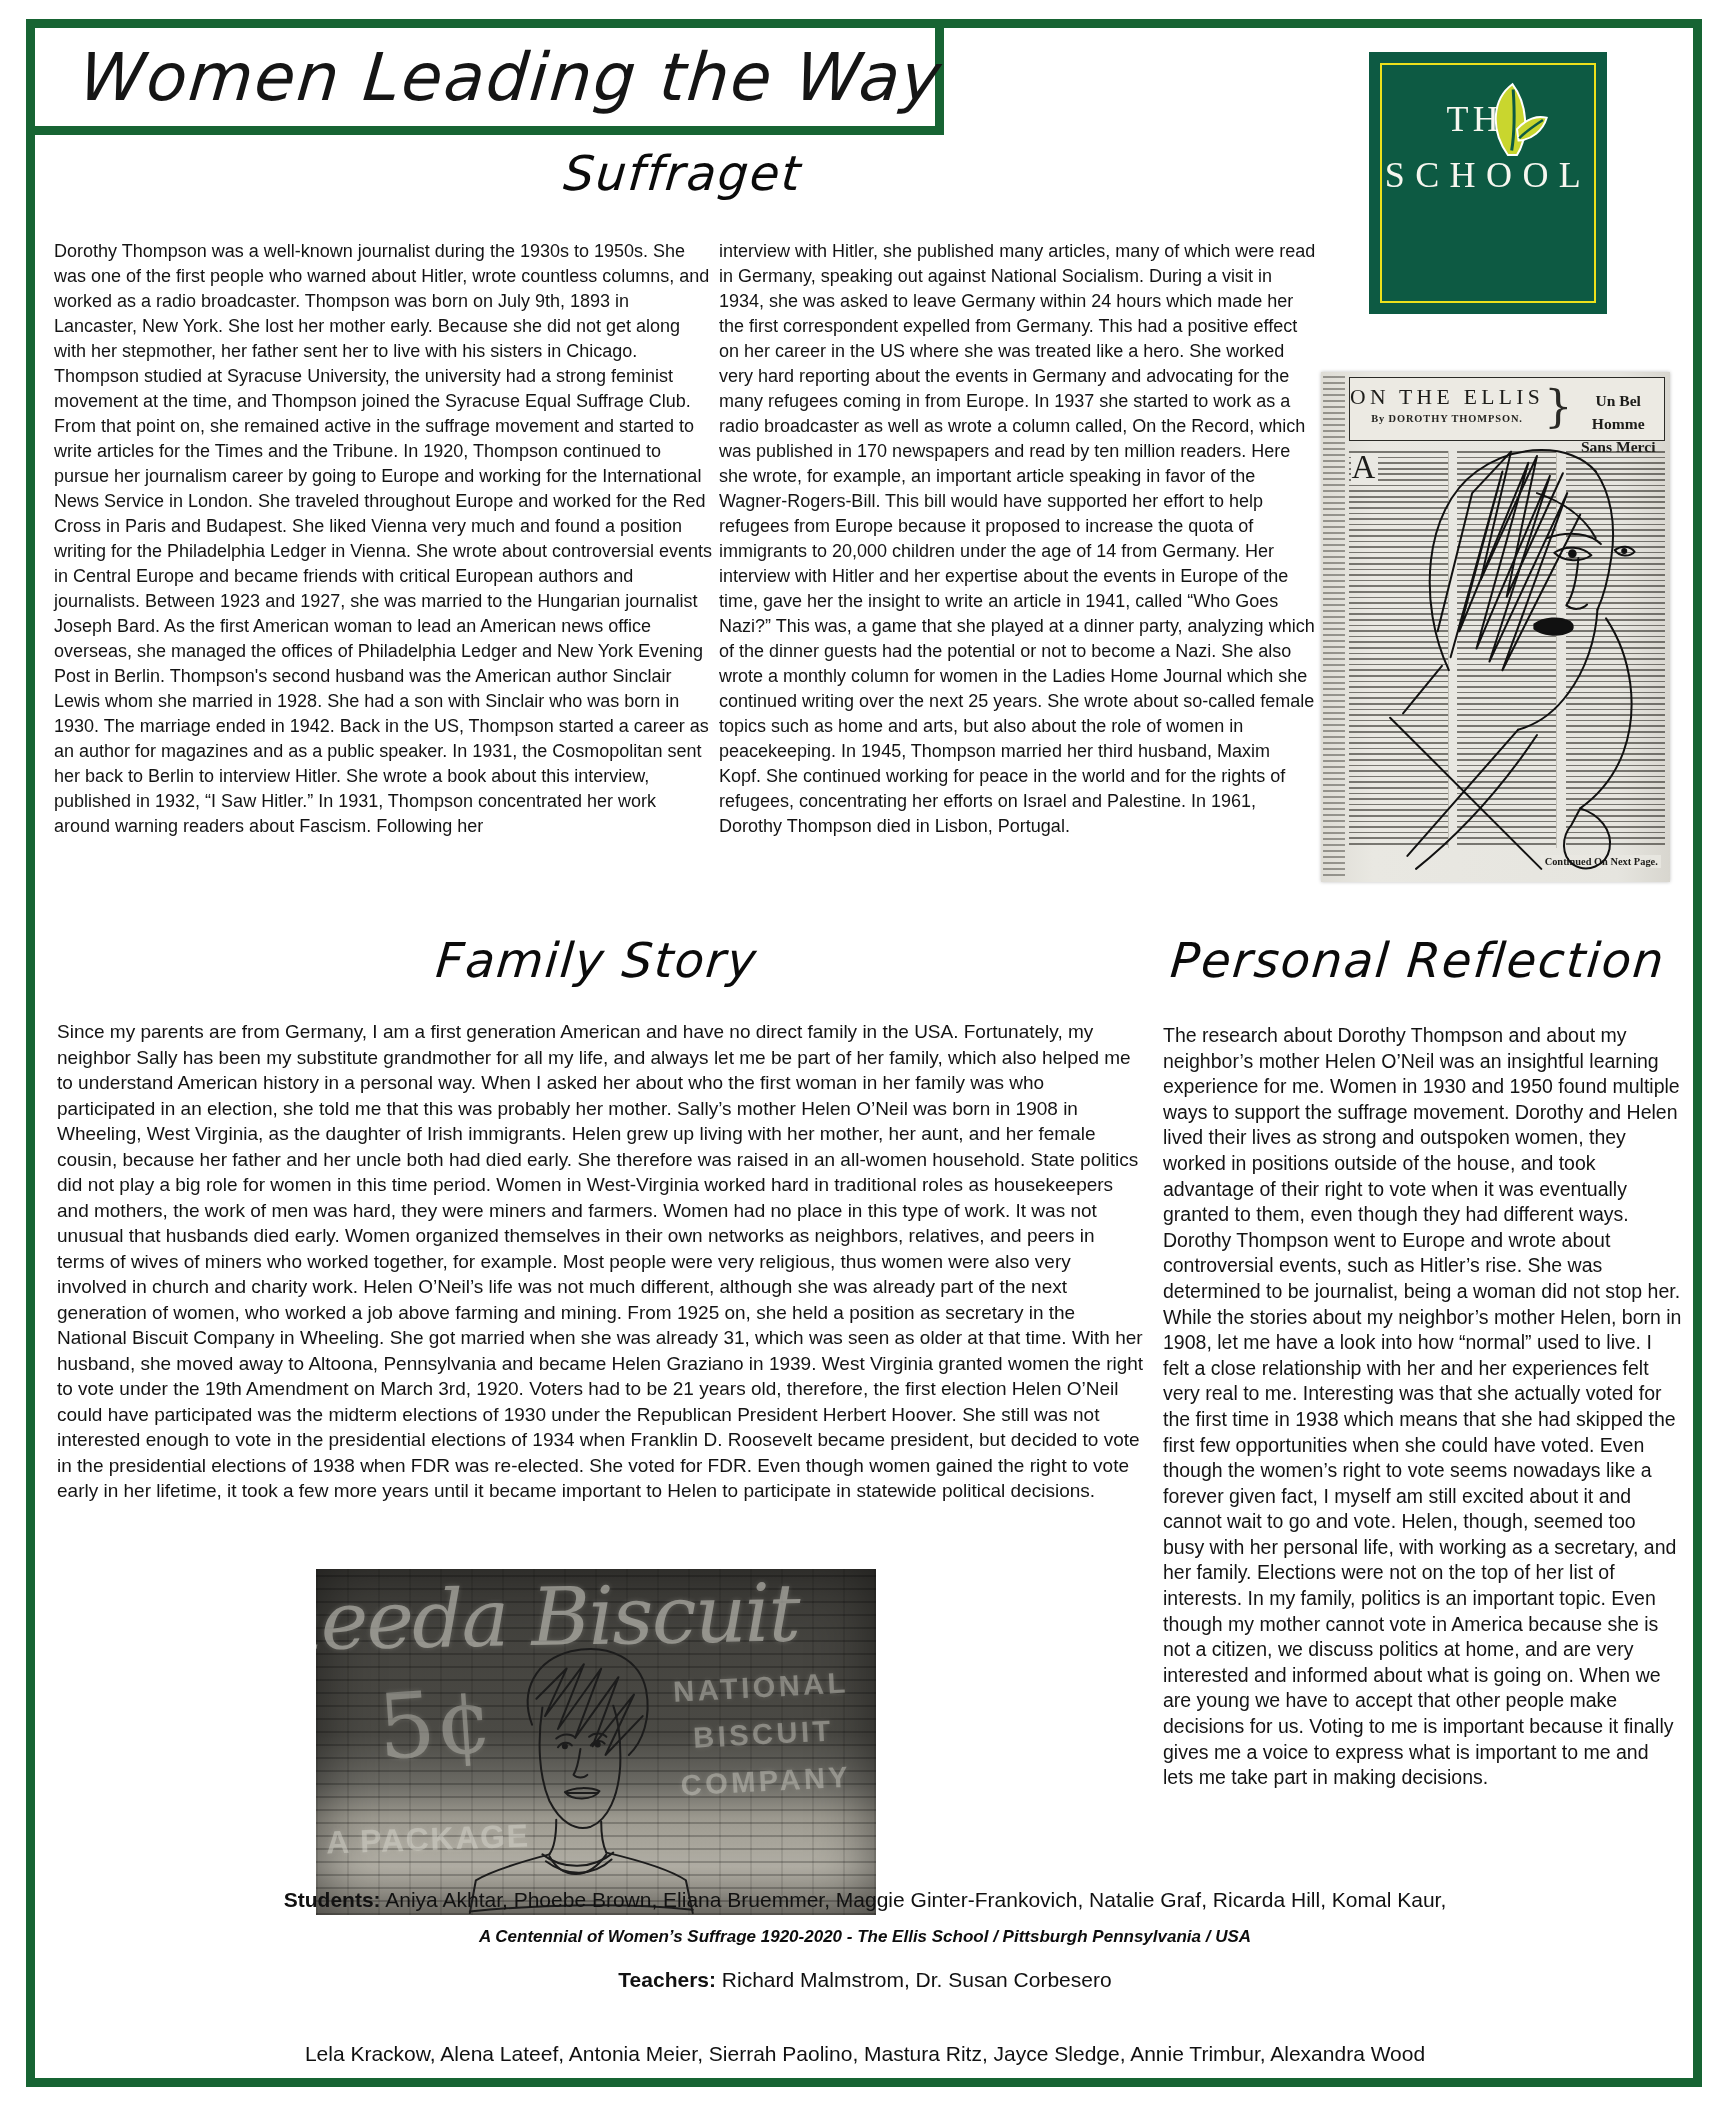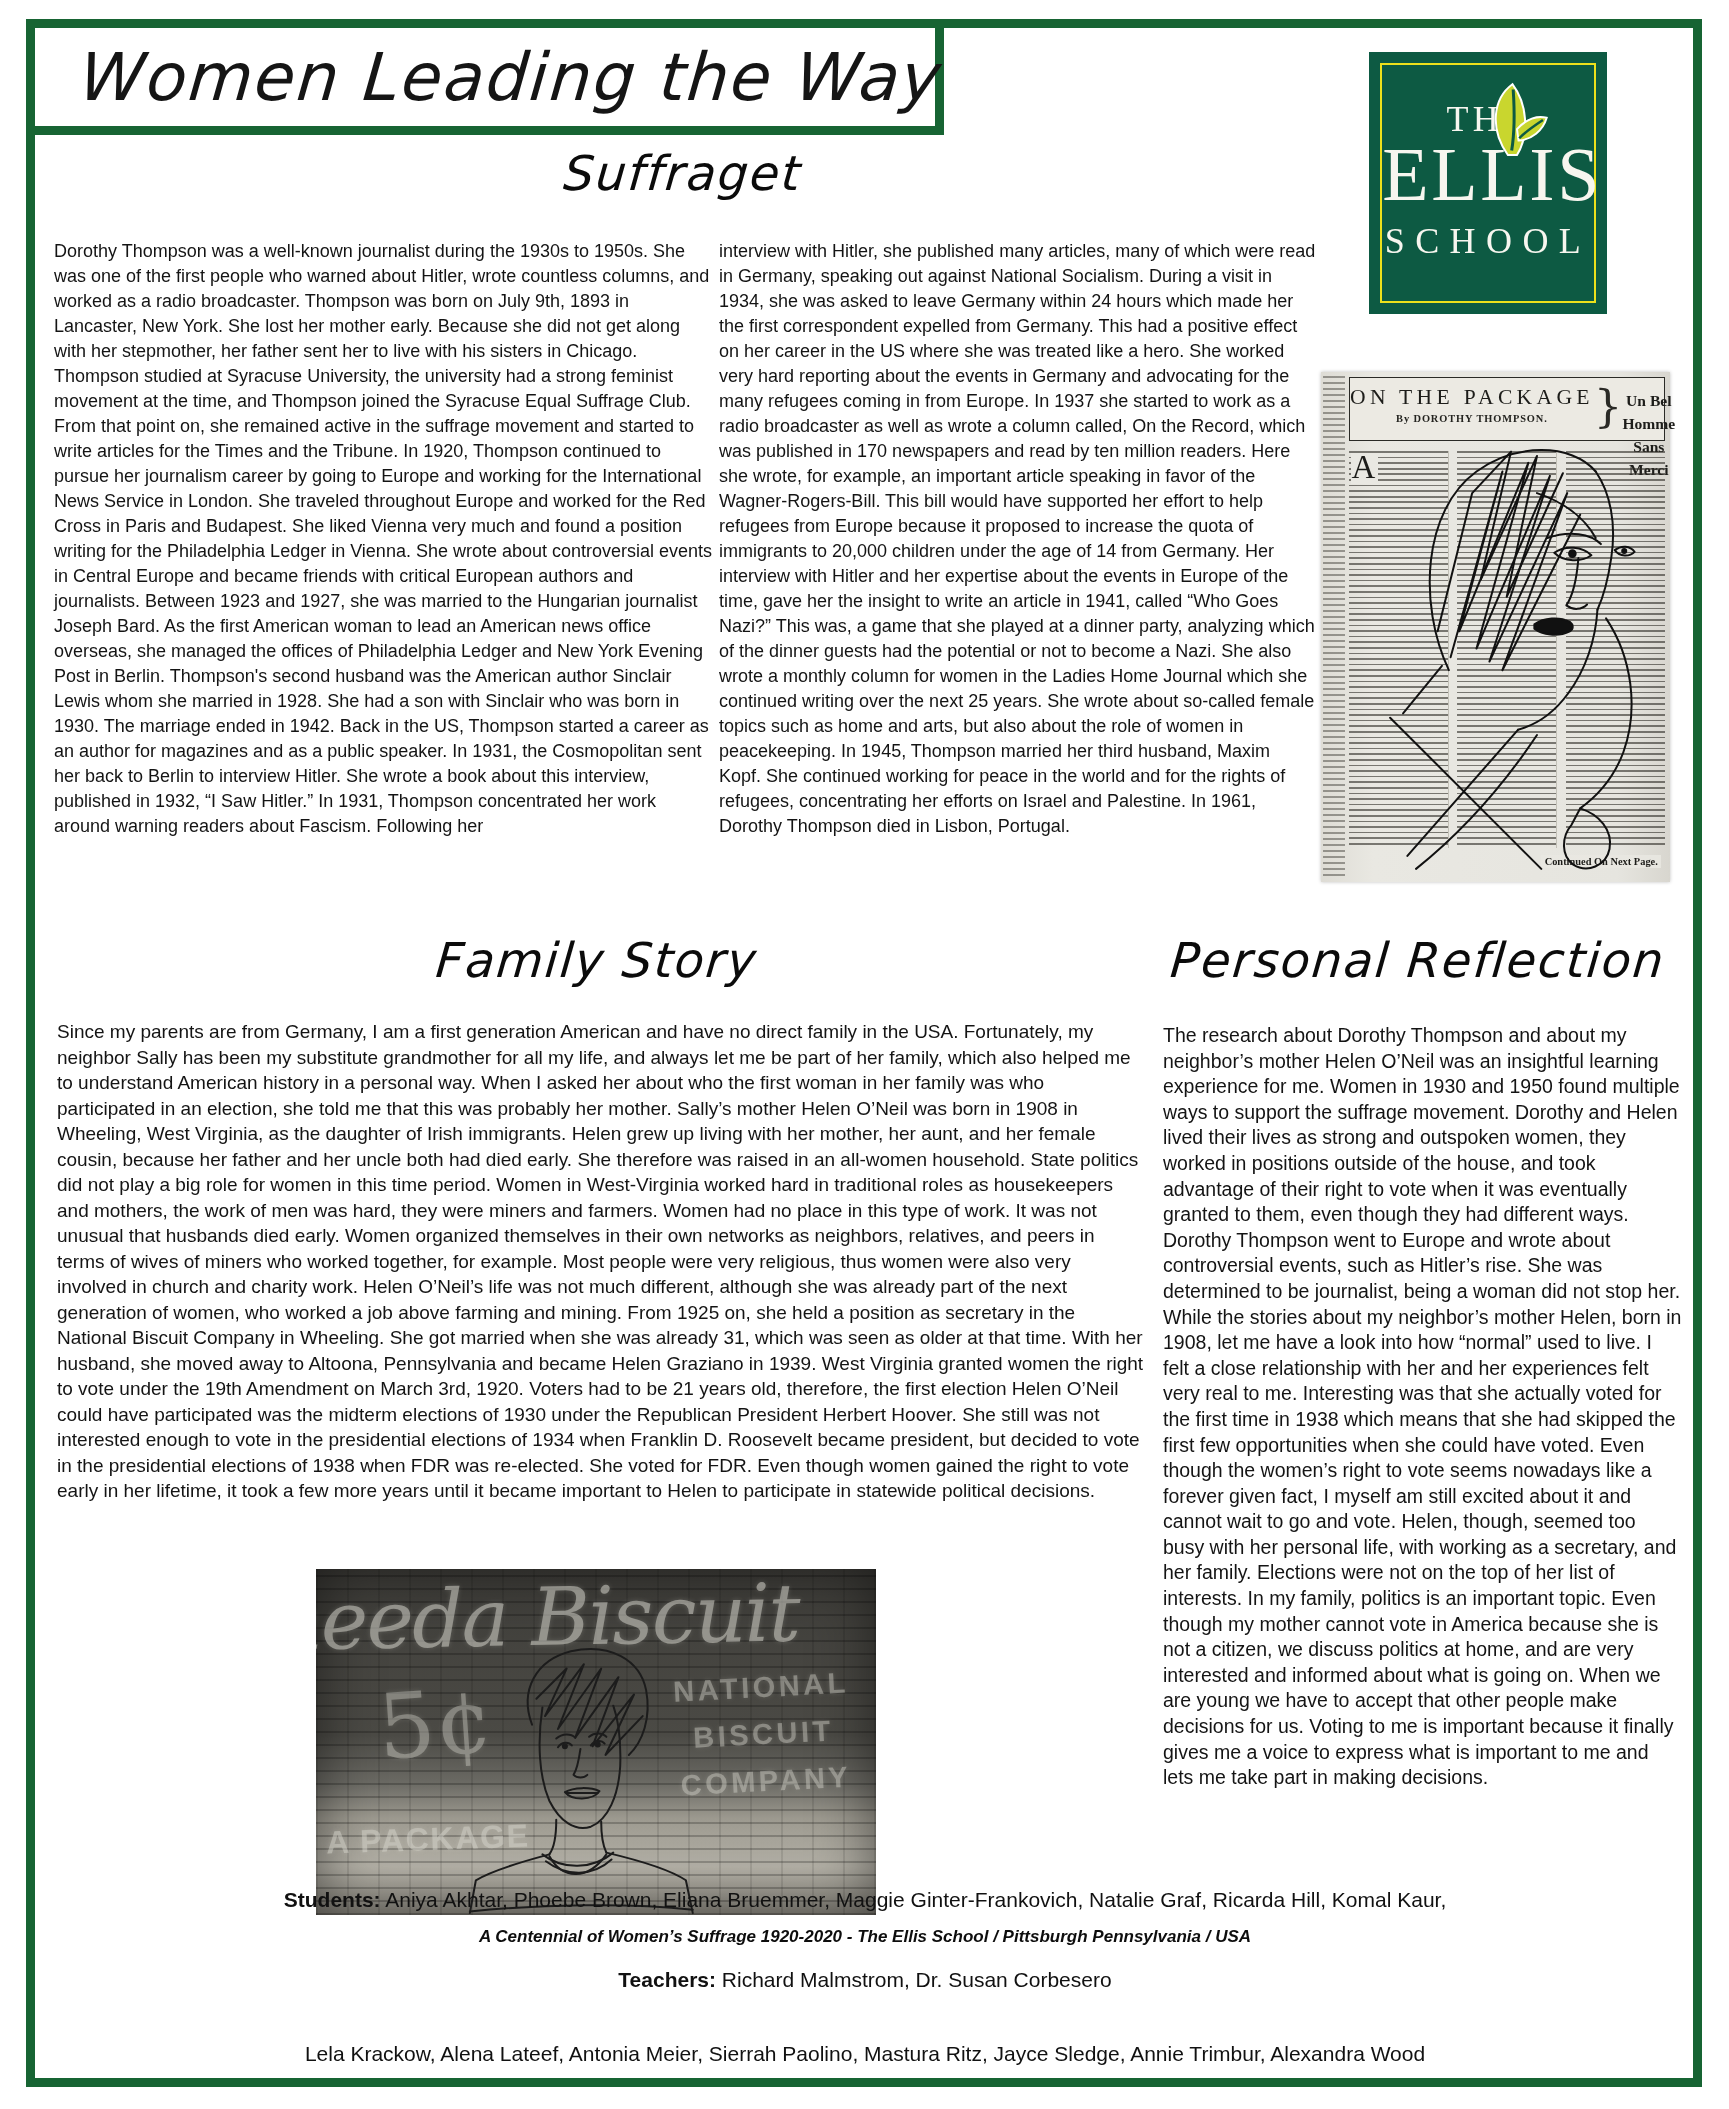--- a/index.html
+++ b/index.html
@@ -86,35 +86,34 @@
   <div class="logo-inner">
     <span class="logo-the">THE</span>
     <span class="leaf-wrap">
       <svg width="64" height="86" viewBox="0 0 84 100">
         <path d="M30 96 C6 62 10 22 36 3 C55 28 59 68 42 96 Z" fill="#c9d62e" stroke="#ffffff" stroke-width="2"></path>
         <path d="M37 10 C39 40 39 66 35 90" stroke="#0d5a43" stroke-width="3" fill="none"></path>
         <path d="M42 62 C54 49 68 44 81 47 C76 64 61 76 44 77 Z" fill="#c9d62e" stroke="#ffffff" stroke-width="2"></path>
         <path d="M76 50 C64 58 52 66 45 74" stroke="#0d5a43" stroke-width="2.5" fill="none"></path>
       </svg>
     </span>
-    <div class="logo-ellis">ELLIS</div>
     <div class="logo-school">SCHOOL</div>
   </div>
 </div>
 
 <div class="heading hand h-suffraget">Suffraget</div>
 <div class="bodytext col1">Dorothy Thompson was a well-known journalist during the 1930s to 1950s. She was one of the first people who warned about Hitler, wrote countless columns, and worked as a radio broadcaster. Thompson was born on July 9th, 1893 in Lancaster, New York. She lost her mother early. Because she did not get along with her stepmother, her father sent her to live with his sisters in Chicago. Thompson studied at Syracuse University, the university had a strong feminist movement at the time, and Thompson joined the Syracuse Equal Suffrage Club. From that point on, she remained active in the suffrage movement and started to write articles for the Times and the Tribune. In 1920, Thompson continued to pursue her journalism career by going to Europe and working for the International News Service in London.  She traveled throughout Europe and worked for the Red Cross in Paris and Budapest. She liked Vienna very much and found a position writing for the Philadelphia Ledger in Vienna. She wrote about controversial events in Central Europe and became friends with critical European authors and journalists. Between 1923 and 1927, she was married to the Hungarian journalist Joseph Bard. As the first American woman to lead an American news office overseas, she managed the offices of  Philadelphia Ledger and New York Evening Post in Berlin.  Thompson's second husband was the American author Sinclair Lewis whom she married in 1928. She had a son with Sinclair who was born in 1930. The marriage ended in 1942. Back in the US, Thompson started a career as an author for magazines and as a public speaker. In 1931, the Cosmopolitan sent her back to Berlin to interview Hitler. She wrote a book about this interview, published in 1932, “I Saw Hitler.” In 1931, Thompson concentrated her work around  warning readers about Fascism. Following her</div>
 <div class="bodytext col2">interview with Hitler, she published many articles, many of which were read in Germany, speaking out against National Socialism.  During a visit in 1934, she was asked to leave Germany within 24 hours which made her the first correspondent expelled from Germany. This had a positive effect on her career in the US where she was treated like a hero. She worked very hard reporting about the events in Germany and advocating for the many refugees coming in from Europe.  In 1937 she started to work as a radio broadcaster as well as wrote a column called,  On the Record, which was published in 170 newspapers and read by ten million readers. Here she wrote, for example, an important article speaking in favor of the Wagner-Rogers-Bill. This bill would have supported her effort to help refugees from Europe because it proposed to increase the quota of immigrants to 20,000 children under the age of 14 from Germany. Her interview with Hitler and her expertise about the events in Europe of the time, gave her the insight to write an article in 1941, called “Who Goes Nazi?”  This was, a game that she played at a dinner party, analyzing which of the dinner guests had the potential or not to become a Nazi. She also wrote a monthly column for women in the Ladies Home Journal which she continued writing over the next 25 years. She wrote about so-called female topics such as home and arts, but also about the role of women in peacekeeping. In 1945, Thompson married her third husband, Maxim Kopf. She continued working for peace in the world and for the rights of refugees, concentrating her efforts on Israel and Palestine. In 1961, Dorothy Thompson died in Lisbon, Portugal.</div>
 
 <div class="newspaper">
   <div class="np-sliver"></div>
   <div class="np-main">
     <div class="np-header">
       <div class="np-head-left">
-        <div class="np-masthead">ON THE PACKAGE</div>
+        <div class="np-masthead">ON THE ELLIS</div>
         <div class="np-byline">By DOROTHY THOMPSON.</div>
       </div>
       <div class="np-brace">}</div>
       <div class="np-head-right">
         <div>Un Bel Homme</div>
         <div>Sans Merci</div>
       </div>
     </div>
     <span class="np-dropcap">A</span>
     <div class="np-cols">

